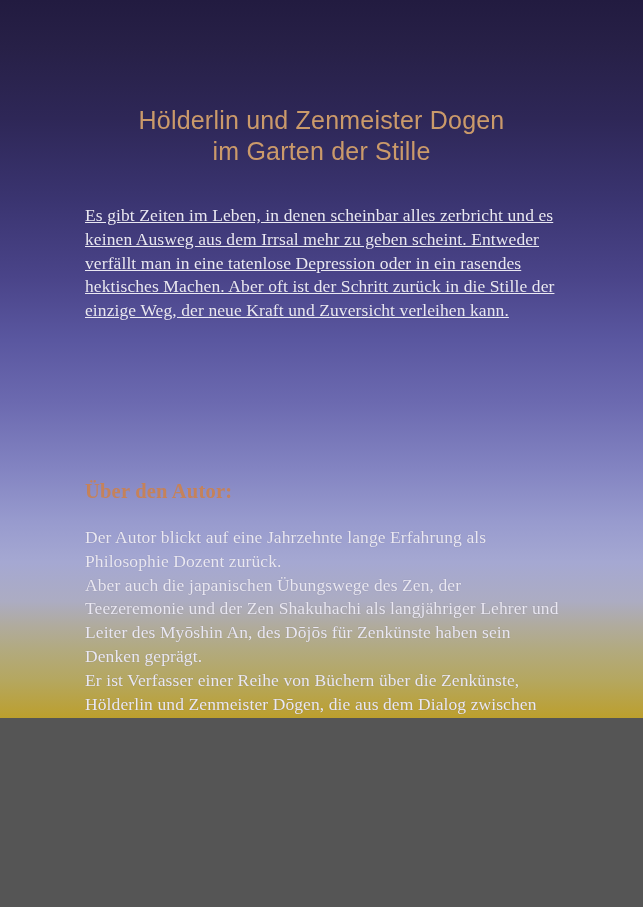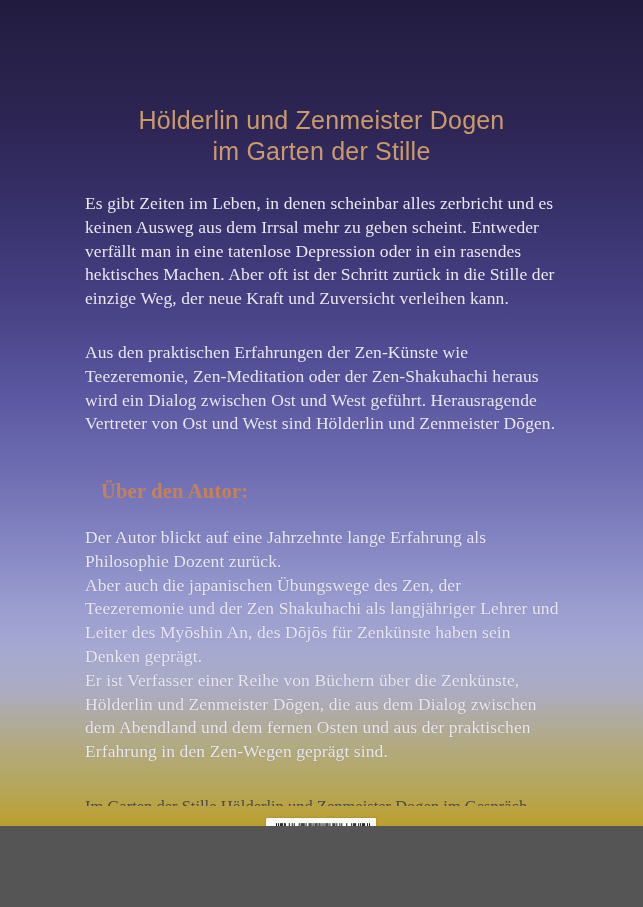--- a/index.html
+++ b/index.html
@@ -4,21 +4,21 @@
 <title>Buchrückseite – Hölderlin und Zenmeister Dogen im Garten der Stille</title>
 <style>
   html, body {
     margin: 0;
     padding: 0;
     background: #555;
   }
   .cover {
     position: relative;
     width: 643px;
-    height: 826px;
+    height: 718px;
     overflow: hidden;
     
     background: linear-gradient(180deg,
       #221b40 0%,
       #272047 6.6%,
       #2e2757 16.5%,
       #3a3470 27.6%,
       #4a4489 38.6%,
       #5a57a0 47.4%,
       #6c6ab0 56.2%,
@@ -50,31 +50,30 @@
     position: absolute;
     left: 85px;
     width: 500px;
     font-size: 17.5px;
     line-height: 23.8px;
     color: #eae8f2;
     white-space: pre-line;
     letter-spacing: 0.1px;
     text-shadow: 0 0 1px rgba(20,16,50,0.25);
   }
-  .p1 { top: 192px; }
+  .p1 { top: 204px; text-decoration: underline; }
   .p2 { top: 341px; }
   .author-heading {
     position: absolute;
     left: 85px;
     top: 480px;
     font-size: 20.5px;
     font-weight: bold;
     color: #c5825a;
     letter-spacing: 0.2px;
-    margin-left: 16px;
   }
   .author-text { top: 526px; }
   .edition-label {
     position: absolute;
     left: 85px;
     top: 770px;
     font-size: 17.5px;
     font-weight: bold;
     color: #23212a;
     letter-spacing: 0.1px;
@@ -113,24 +112,20 @@
 
   <div class="title">Hölderlin und Zenmeister Dogen
 im Garten der Stille</div>
 
   <div class="p p1">Es gibt Zeiten im Leben, in denen scheinbar alles zerbricht und es
 keinen Ausweg aus dem Irrsal mehr zu geben scheint.  Entweder
 verfällt man in eine tatenlose Depression oder in ein rasendes
 hektisches Machen.  Aber oft ist der Schritt zurück in die Stille der
 einzige Weg,  der neue Kraft und Zuversicht verleihen kann.</div>
 
-  <div class="p p2">Aus den praktischen Erfahrungen der Zen-Künste wie
-Teezeremonie, Zen-Meditation oder der Zen-Shakuhachi heraus
-wird ein Dialog zwischen Ost und West geführt.  Herausragende
-Vertreter von Ost und West sind Hölderlin und Zenmeister Dōgen.</div>
 
   <div class="author-heading">Über den Autor:</div>
 
   <div class="p author-text">Der Autor blickt auf eine Jahrzehnte lange Erfahrung als
 Philosophie Dozent zurück.
 Aber auch die japanischen Übungswege des Zen, der
 Teezeremonie und der Zen Shakuhachi als langjähriger Lehrer und
 Leiter des Myōshin An, des Dōjōs für Zenkünste haben sein
 Denken geprägt.
 Er ist Verfasser einer  Reihe von Büchern über die Zenkünste,

